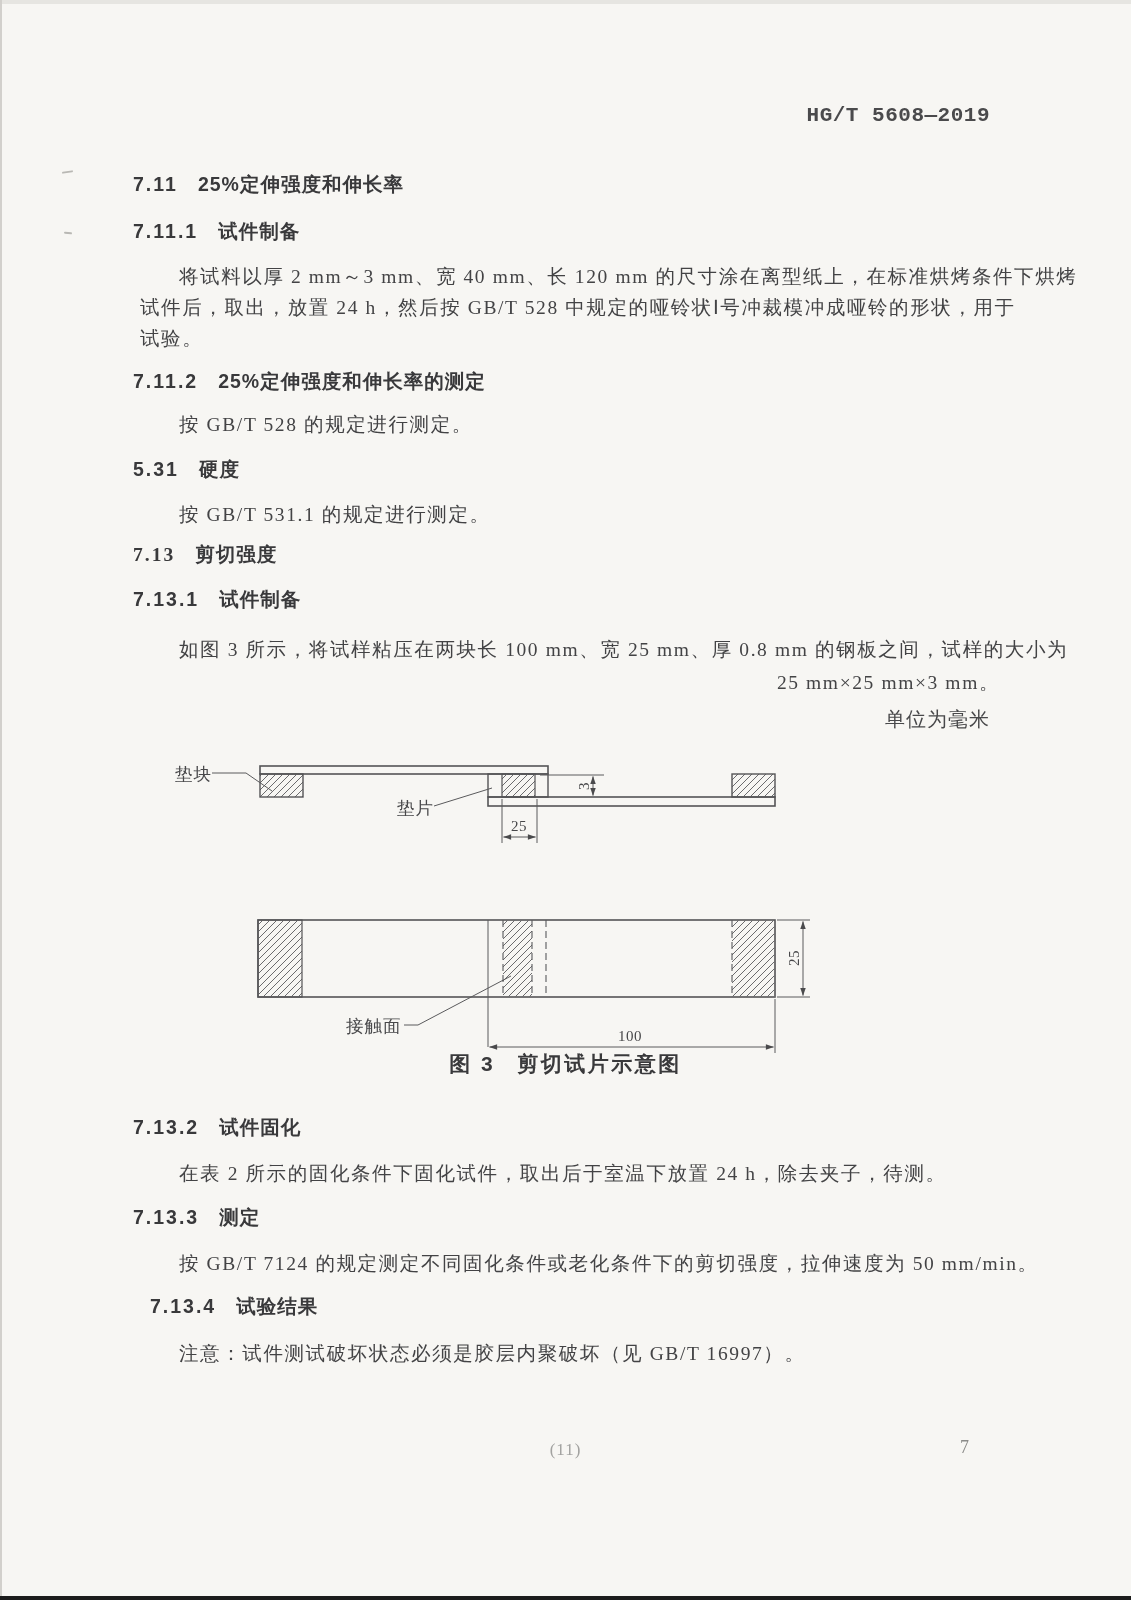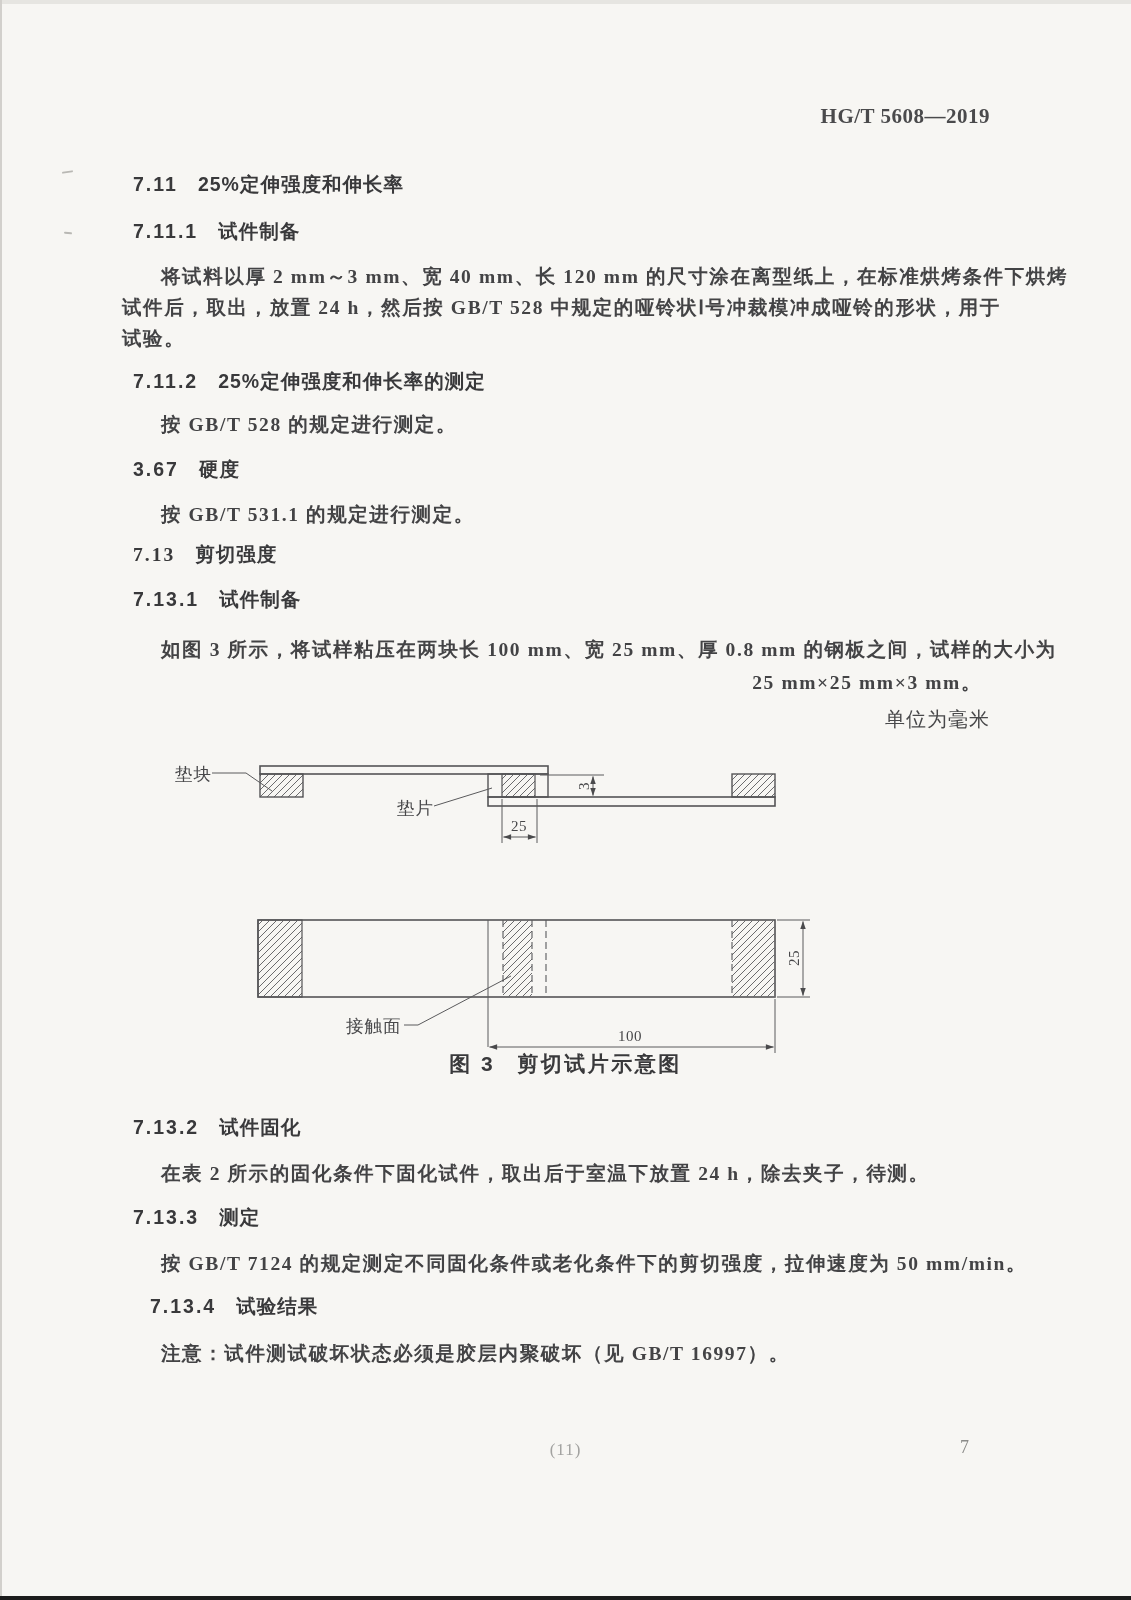--- a/index.html
+++ b/index.html
@@ -16,31 +16,31 @@
     content:"";position:absolute;left:0;top:0;width:100%;height:4px;
     background:#e6e5e1;
   }
   .page::after{ 
     content:"";position:absolute;left:0;bottom:0;width:100%;height:4px;
     background:#1c1c1c;
   }
   .left-edge{position:absolute;left:0;top:0;width:2px;height:100%;background:#d2d0cc;}
   .doc-header{
     position:absolute;top:104px;right:141px;
-    font-family:Liberation Serif, serif;
+    font-family:Liberation Mono, monospace;
     font-weight:bold;font-size:21px;letter-spacing:.5px;color:#4a4a4c;
   }
   .h-sec{
     position:absolute;left:133px;
     font-family:"Liberation Sans", sans-serif;
     font-weight:bold;font-size:19.5px;color:#39393b;
     letter-spacing:1px;white-space:nowrap;
   }
   .h-sec .num{margin-right:20px;letter-spacing:2px;}
-  .bodyblock{position:absolute;left:122px;width:860px;font-weight:bold;}
+  .bodyblock{position:absolute;left:140px;width:860px;}
   .bodyline{
     font-size:19.5px;line-height:31px;letter-spacing:1.6px;
     white-space:nowrap;color:#434345;
   }
   .lh33 .bodyline{line-height:33px;text-align:right;}
   .indent{padding-left:39px;}
   .unit-note{
     position:absolute;right:141px;top:706px;
     font-size:20px;letter-spacing:1px;color:#48484a;
   }
@@ -90,21 +90,21 @@
   </div>
 
   <div class="h-sec" style="top:368px;">
     <span class="num">7.11.2</span><span>25%定伸强度和伸长率的测定</span>
   </div>
   <div class="bodyblock" style="top:409px;">
     <div class="bodyline indent">按 GB/T 528 的规定进行测定。</div>
   </div>
 
   <div class="h-sec" style="top:456px;">
-    <span class="num">3.67</span><span>硬度</span>
+    <span class="num">5.31</span><span>硬度</span>
   </div>
   <div class="bodyblock" style="top:499px;">
     <div class="bodyline indent">按 GB/T 531.1 的规定进行测定。</div>
   </div>
 
   <div class="h-sec" style="top:541px;font-family:Liberation Serif, serif;">
     <span class="num">7.13</span><span>剪切强度</span>
   </div>
 
   <div class="h-sec" style="top:586px;">

